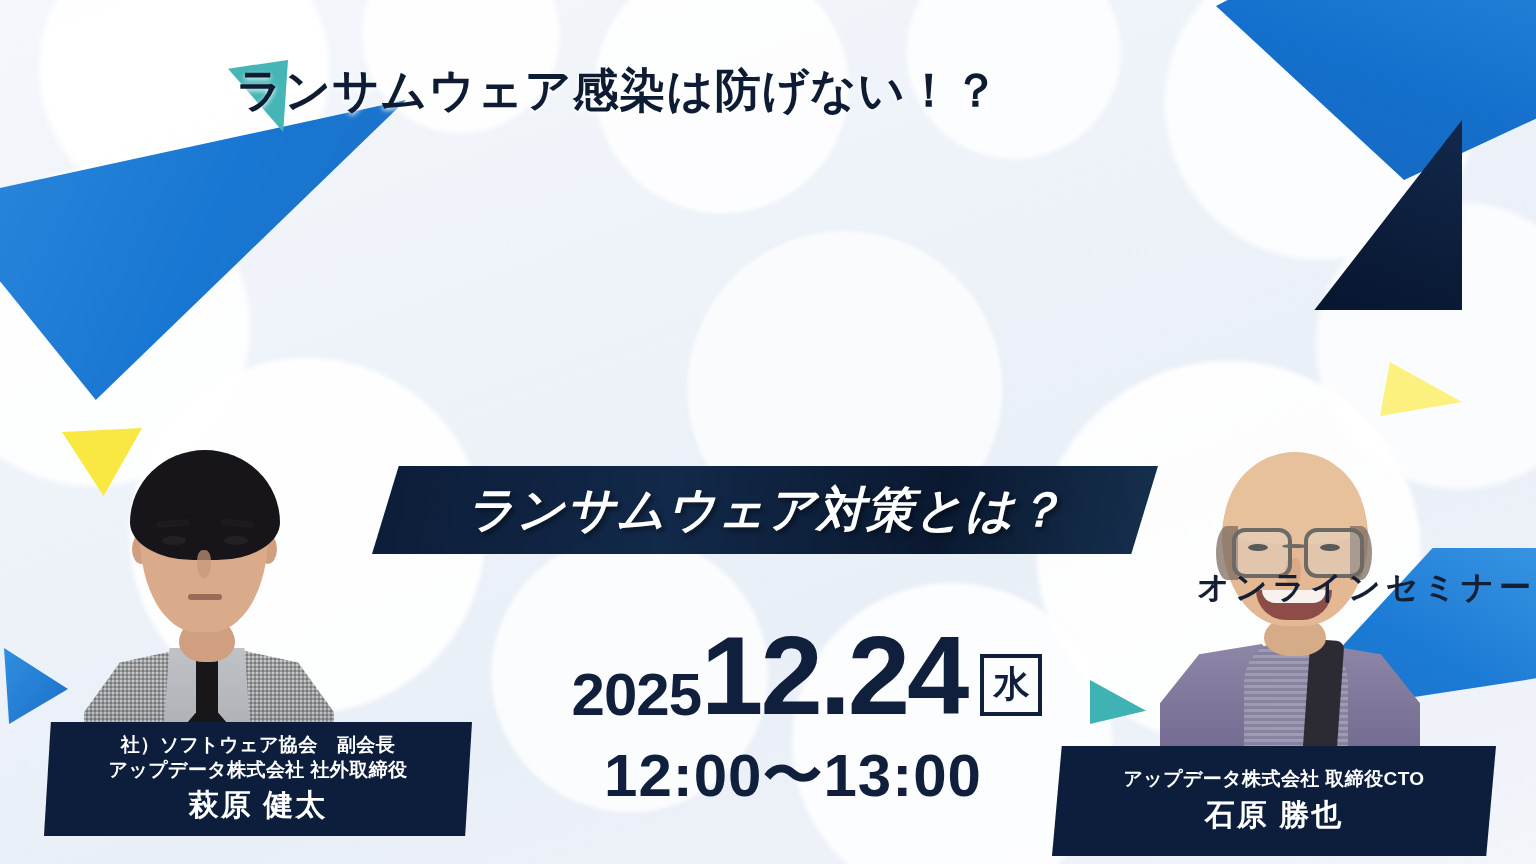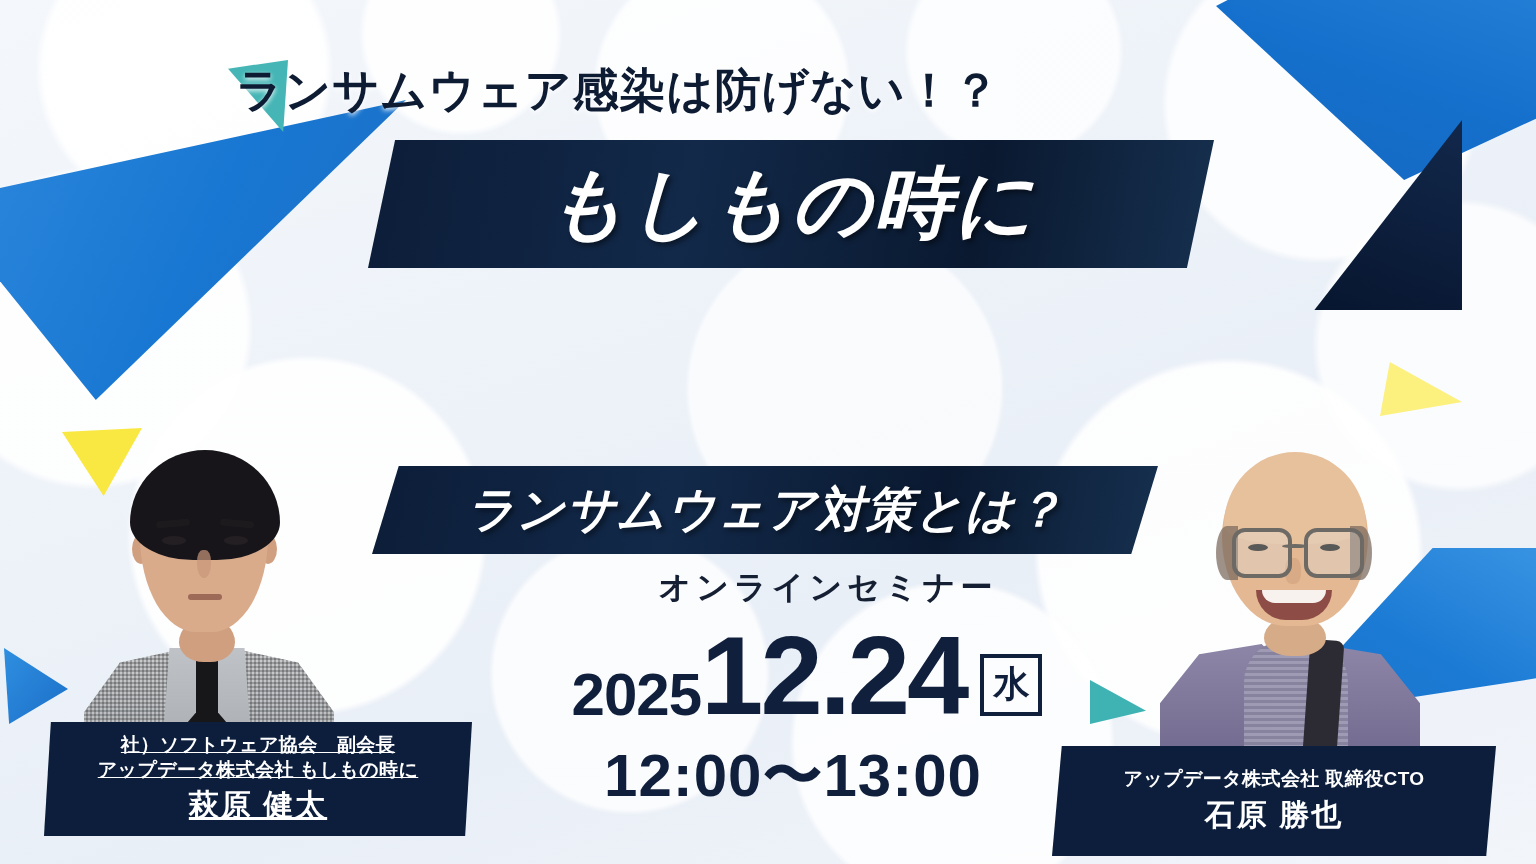--- a/index.html
+++ b/index.html
@@ -148,21 +148,21 @@
     clip-path:polygon(3.2% 0%,100% 0%,96.8% 100%,0% 100%);}
   .band-1 span{font-size:78px;}
   .band-2{left:160px;top:294px;width:1098px;height:128px;
     clip-path:polygon(2.6% 0%,100% 0%,97.4% 100%,0% 100%);}
   .band-2 span{font-size:78px;}
   .band-3{left:372px;top:466px;width:786px;height:88px;
     clip-path:polygon(3.4% 0%,100% 0%,96.6% 100%,0% 100%);}
   .band-3 span{font-size:48px;letter-spacing:1px;}
 
   .subtitle{
-    position:absolute;left:0;top:566px;width:1536px;text-align:center;
+    position:absolute;left:0;top:566px;width:1536px;text-align:right;
     font-size:32px;font-weight:700;color:#141f33;letter-spacing:5px;
     padding-left:120px;box-sizing:border-box;
   }
 
   
   .datewrap{
     position:absolute;left:0;top:630px;width:1536px;
     display:flex;align-items:flex-end;justify-content:center;gap:0;
     padding-left:78px;box-sizing:border-box;color:#101f3c;
   }
@@ -182,21 +182,21 @@
 
   
   .plate{
     position:absolute;background:#0c1e3c;color:#fff;text-align:center;
     display:flex;flex-direction:column;justify-content:center;
     box-shadow:0 5px 14px rgba(10,25,48,.25);
   }
   .plate .role{font-size:19px;font-weight:700;line-height:1.34;letter-spacing:.4px;}
   .plate .pname{font-size:30px;font-weight:700;letter-spacing:2px;margin-top:3px;}
   .plate-left{left:44px;top:722px;width:428px;height:114px;
-    clip-path:polygon(1.6% 0%,100% 0%,98.4% 100%,0% 100%);text-decoration:underline;}
+    clip-path:polygon(1.6% 0%,100% 0%,98.4% 100%,0% 100%);}
   .plate-right{left:1052px;top:746px;width:444px;height:110px;
     clip-path:polygon(2.2% 0%,100% 0%,97.8% 100%,0% 100%);}
 </style>
 </head>
 <body>
 
 <div class="stage">
 
   <div class="tri tri-tl-blue"></div>
   <div class="tri tri-tl-teal"></div>
@@ -241,40 +241,37 @@
     <div class="head r-nose"></div>
     <div class="head r-eye-l"></div>
     <div class="head r-eye-r"></div>
     <div class="head r-glass-l"></div>
     <div class="head r-glass-r"></div>
     <div class="head r-bridge"></div>
   </div>
 
   <div class="kicker">ランサムウェア感染は防げない！？</div>
 
-  <div class="band band-1">
-    <span>もしもの時に</span>
-  </div>
   <div class="band band-3">
     <span>ランサムウェア対策とは？</span>
   </div>
 
   <div class="subtitle">オンラインセミナー</div>
 
   <div class="datewrap">
     <div class="year">2025</div>
     <div class="bigdate">12.24</div>
     <div class="daybox">水</div>
   </div>
 
   <div class="timewrap">12:00〜13:00</div>
 
   <div class="plate plate-left">
     <div class="role">社）ソフトウェア協会　副会長</div>
-    <div class="role">アップデータ株式会社 もしもの時に</div>
+    <div class="role">アップデータ株式会社 社外取締役</div>
     <div class="pname">萩原 健太</div>
   </div>
 
   <div class="plate plate-right">
     <div class="role">アップデータ株式会社 取締役CTO</div>
     <div class="pname">石原 勝也</div>
   </div>
 
 </div>
 

